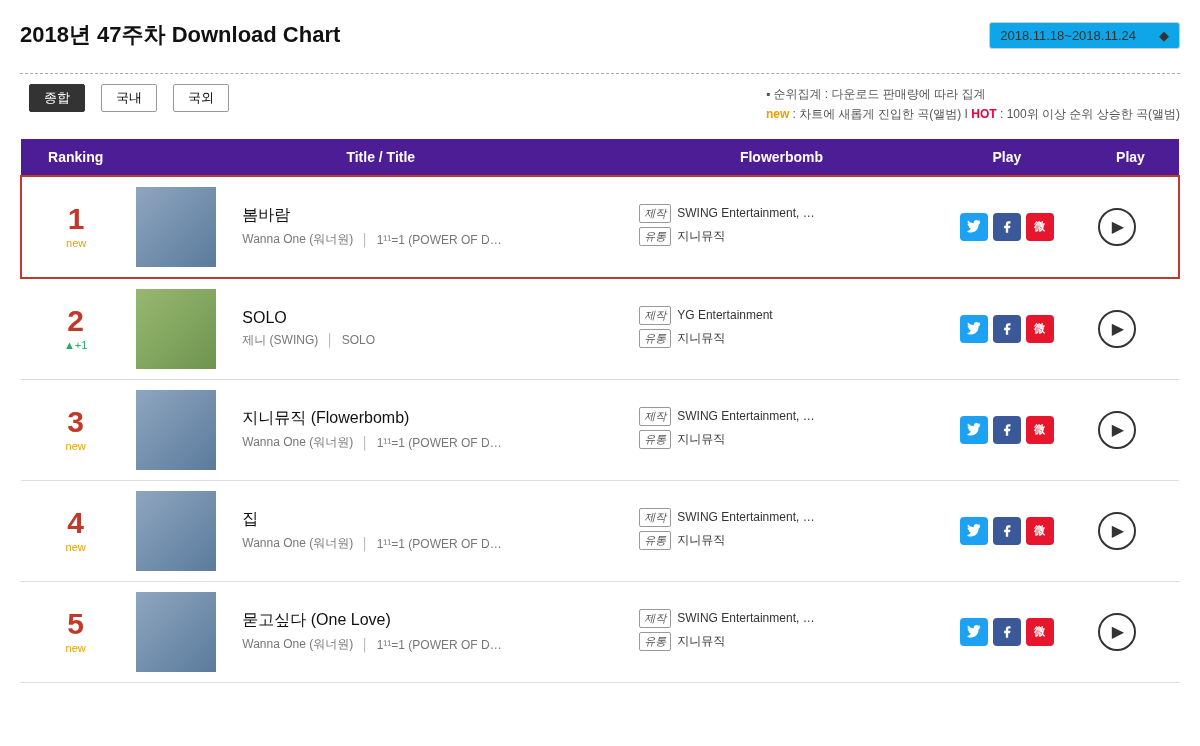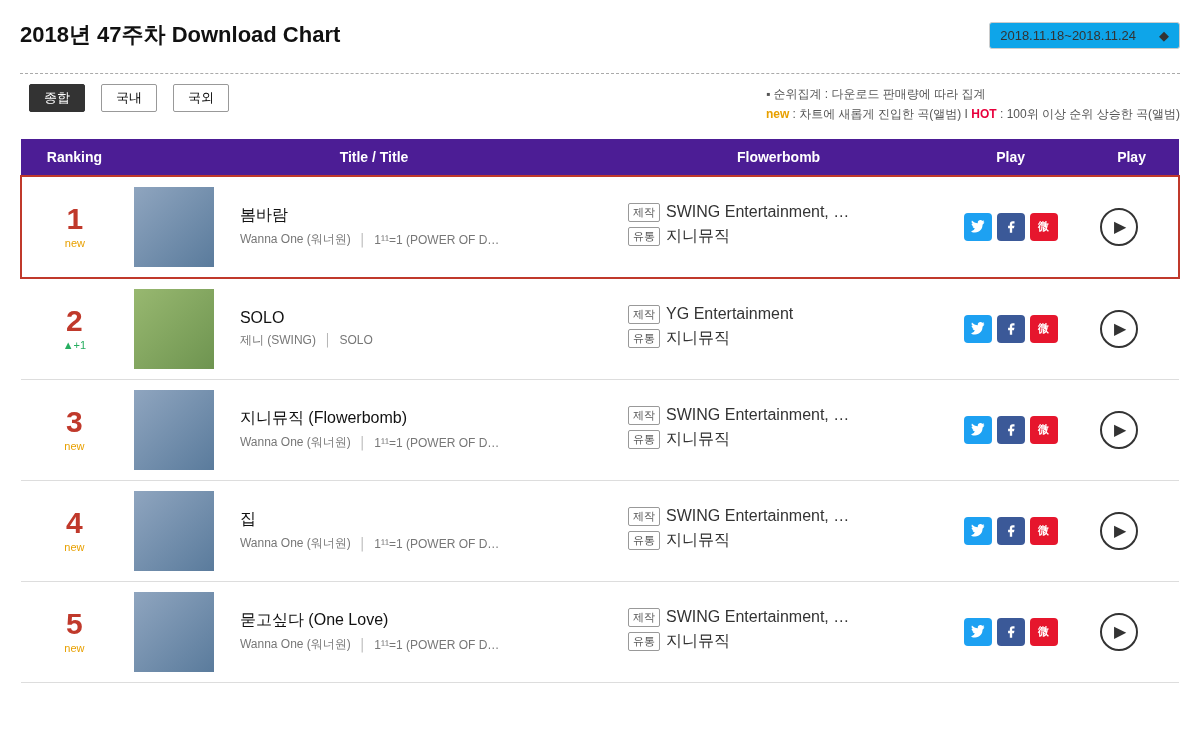--- a/index.html
+++ b/index.html
@@ -169,25 +169,26 @@
 
     .prod-label {
       display: inline-block;
       border: 1px solid #999;
       border-radius: 2px;
       padding: 1px 4px;
       font-size: 11px;
       color: #555;
       min-width: 24px;
       text-align: center;
+      font-style: italic;
     }
 
     .prod-value {
       color: #333;
-      font-size: 16px;
+      font-size: 12px;
     }
 
     .share-cell {
       vertical-align: middle;
       text-align: center;
       padding: 10px 8px;
       min-width: 100px;
     }
 
     .share-icons {

